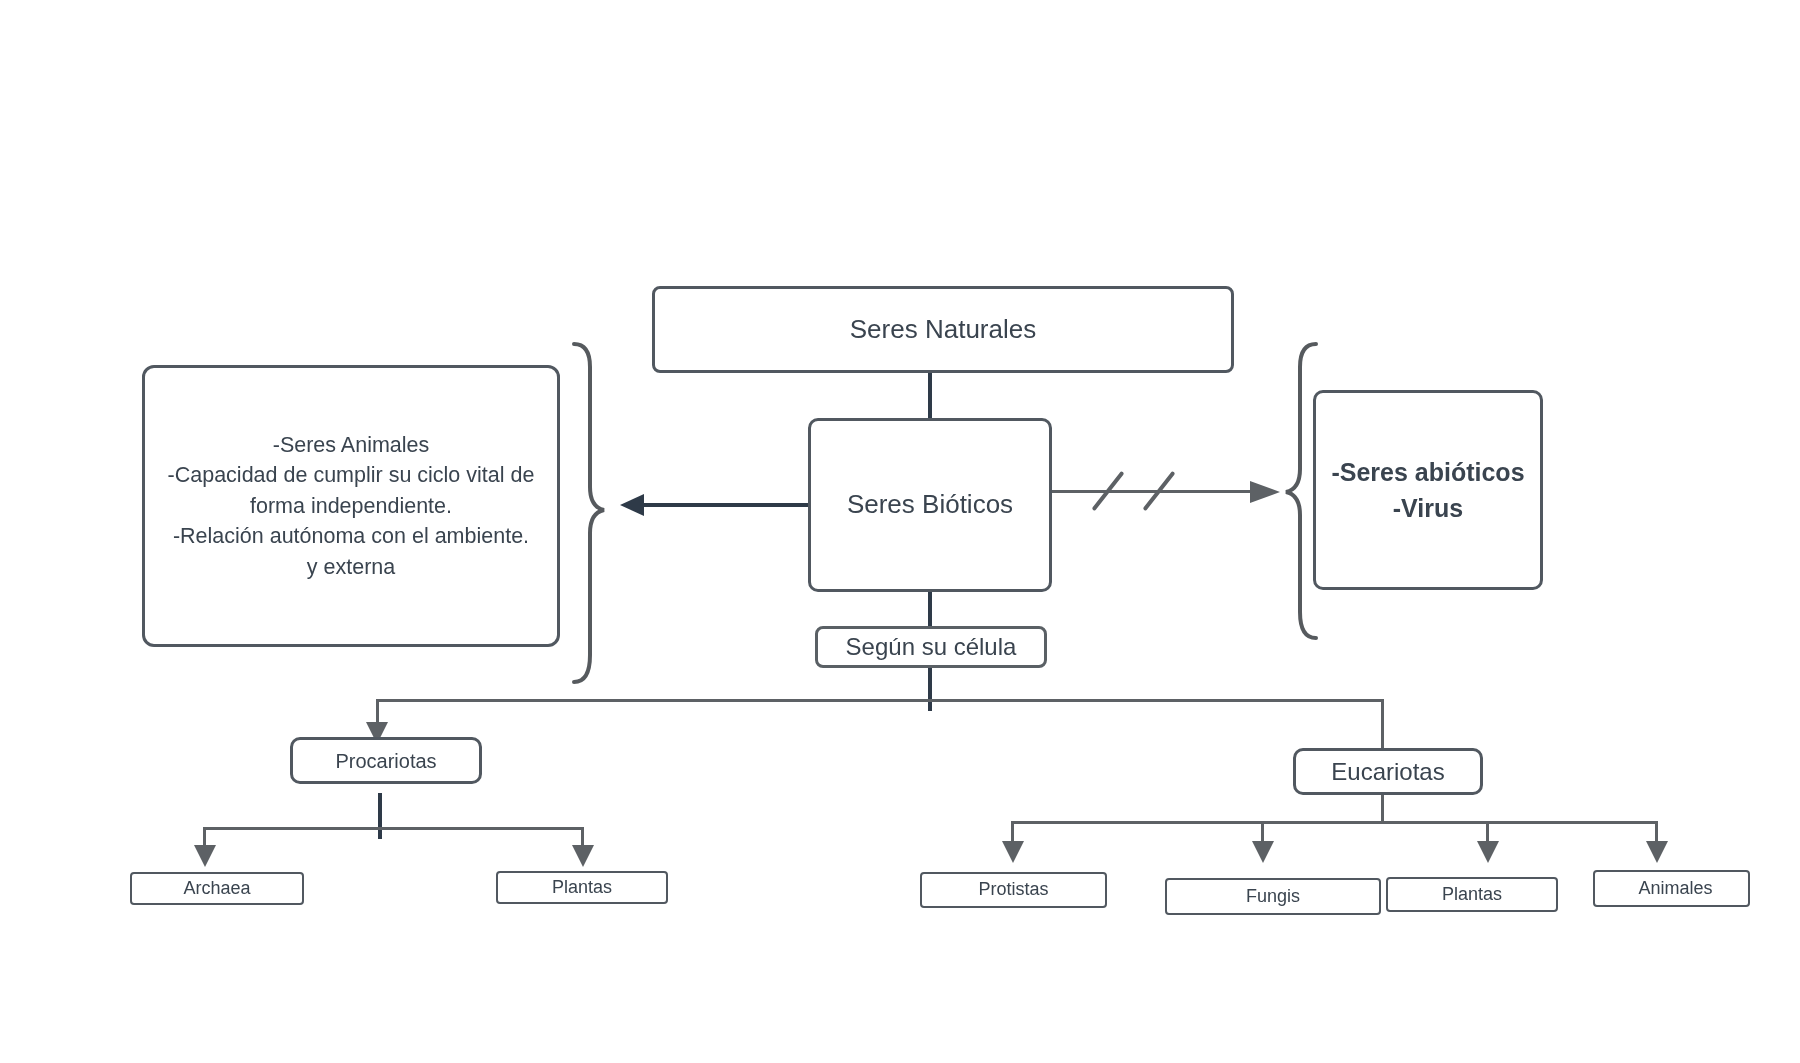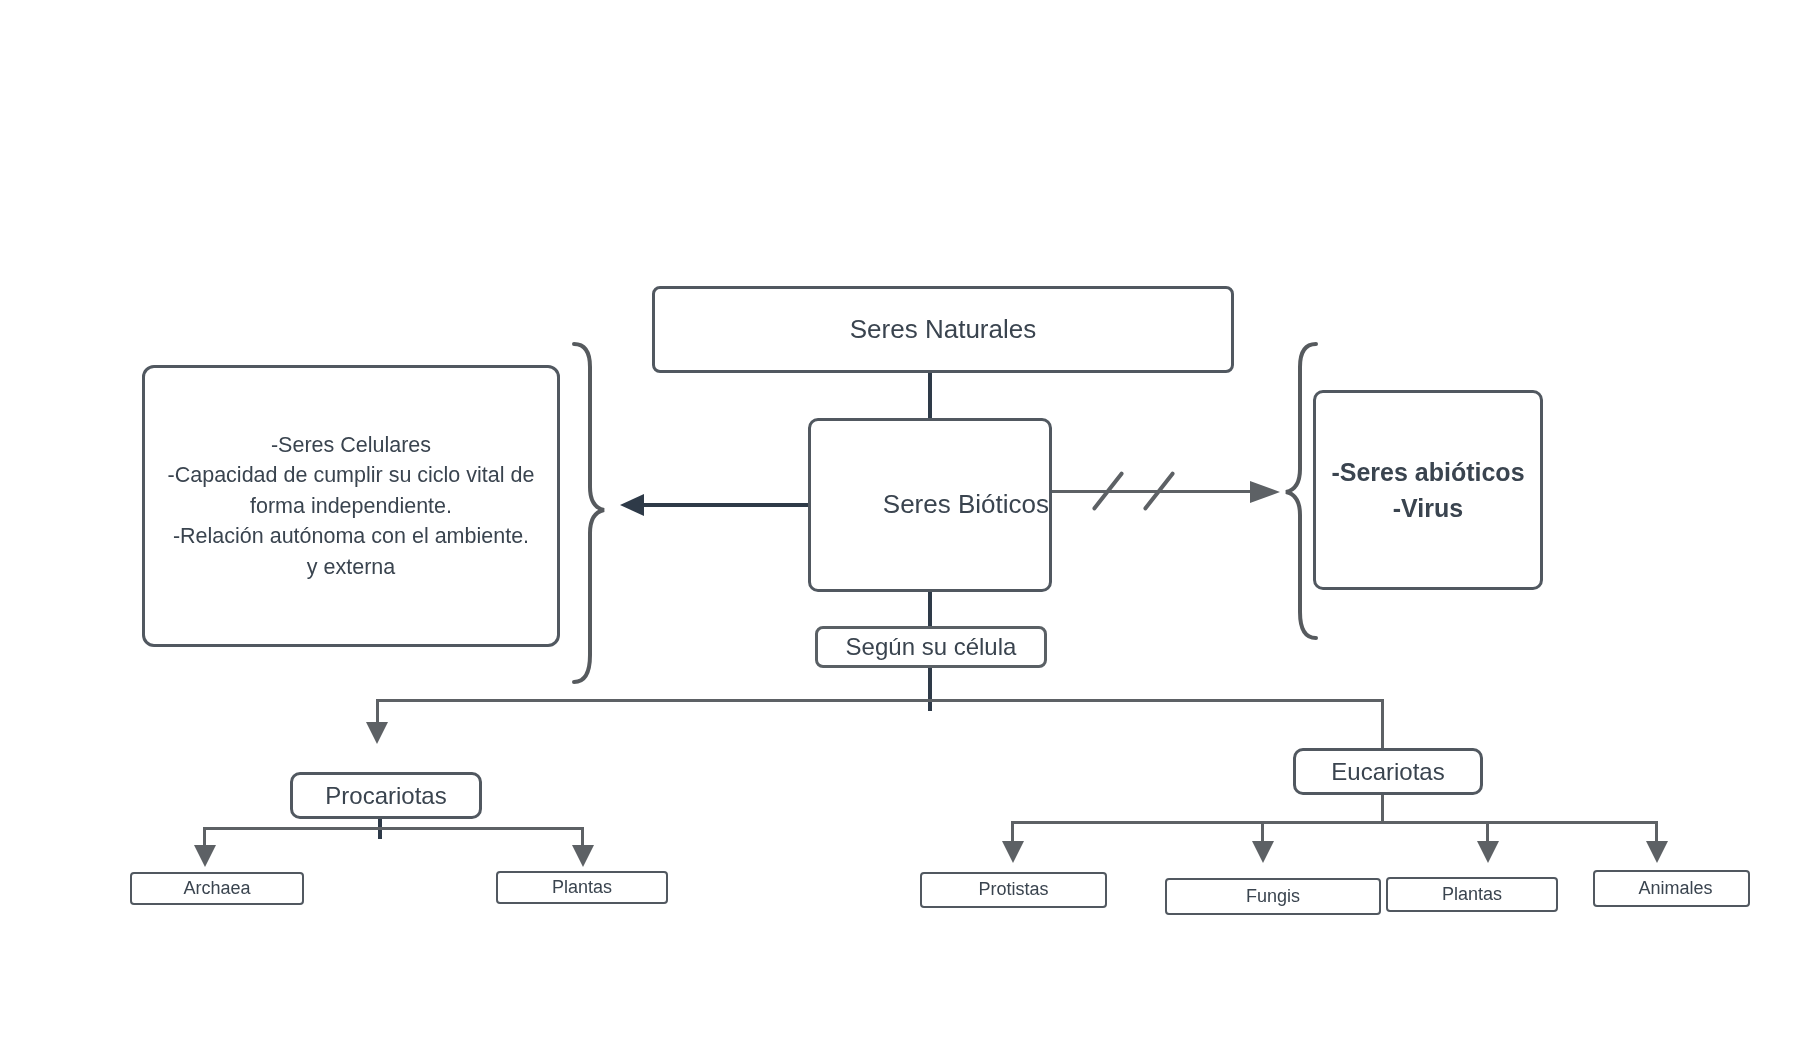--- a/index.html
+++ b/index.html
@@ -77,41 +77,41 @@
   </svg>
   <svg class="brace" style="left:1282px;top:341px;" width="40" height="300" viewBox="0 0 40 300">
     <path d="M34,3 Q18,3 18,26 L18,128 Q18,148 4,151 Q18,154 18,174 L18,271 Q18,297 34,297"></path>
   </svg>
 
   <div class="node" style="left:652px;top:245px;width:582px;height:87px;font-size:26px;border-radius:8px;margin-top:41px;">
     <span>Seres Naturales</span>
   </div>
 
   <div class="node multiline" style="left:142px;top:365px;width:418px;height:282px;font-size:21.5px;border-radius:12px;flex-direction:column;line-height:1.42;">
-    <div>-Seres Celulares</div>
+    <div>-Seres Animales</div>
     <div>-Capacidad de cumplir su ciclo vital de</div>
     <div>forma independiente.</div>
     <div>-Relación autónoma con el ambiente.</div>
     <div>y externa</div>
   </div>
 
-  <div class="node" style="left:808px;top:418px;width:244px;height:174px;font-size:26px;justify-content:flex-end;">
+  <div class="node" style="left:808px;top:418px;width:244px;height:174px;font-size:26px;">
     <span>Seres Bióticos</span>
   </div>
 
   <div class="node multiline" style="left:1313px;top:390px;width:230px;height:200px;font-size:25px;flex-direction:column;line-height:1.45;font-weight:bold;">
     <div>-Seres abióticos</div>
     <div>-Virus</div>
   </div>
 
   <div class="node" style="left:815px;top:626px;width:232px;height:42px;font-size:24px;border-radius:8px;border-color:#5a6065;">
     <span>Según su célula</span>
   </div>
 
-  <div class="node" style="left:290px;top:772px;width:192px;height:47px;font-size:24px;">
+  <div class="node" style="left:290px;top:737px;width:192px;height:47px;font-size:20px;">
     <span>Procariotas</span>
   </div>
 
   <div class="node" style="left:1293px;top:748px;width:190px;height:47px;font-size:24px;border-radius:10px;">
     <span>Eucariotas</span>
   </div>
 
   <div class="node small" style="left:130px;top:872px;width:174px;height:33px;">
     <span>Archaea</span>
   </div>

